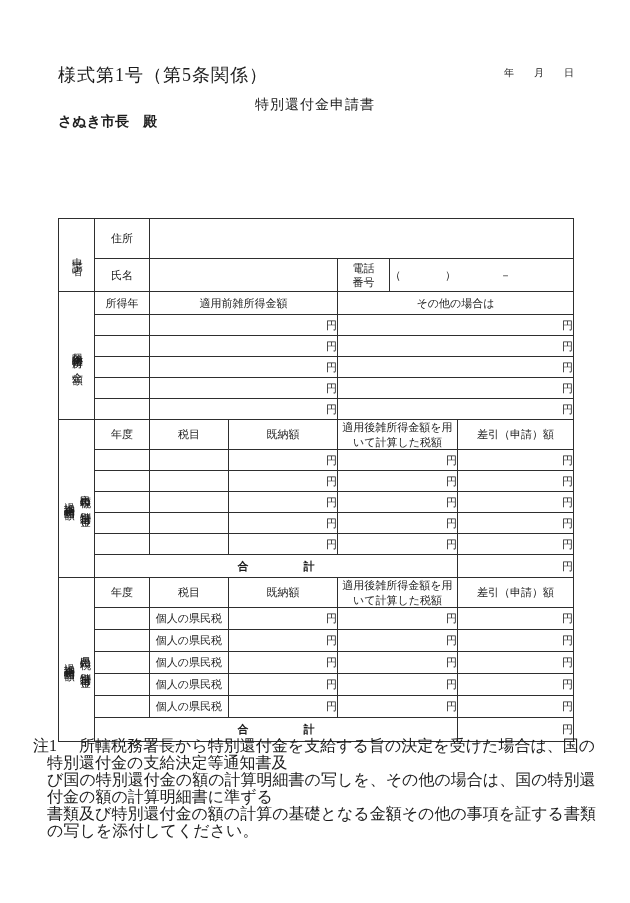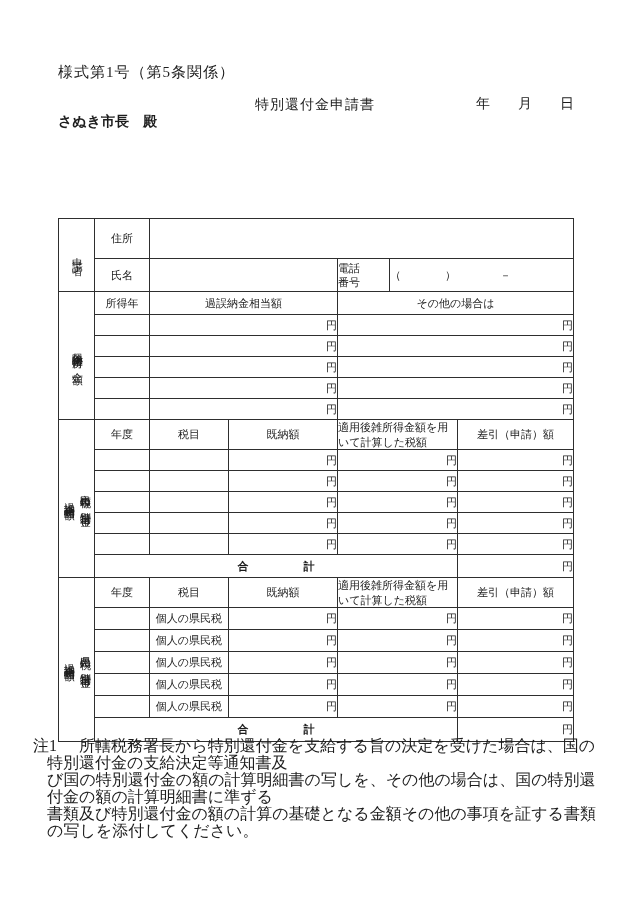--- a/index.html
+++ b/index.html
@@ -7,22 +7,22 @@
     width:630px;height:903px;
     background:#ffffff;
     font-family:"Liberation Serif","DejaVu Serif",serif;
     color:#1c1c1c;
     position:relative;
     overflow:hidden;
   }
   .page{position:absolute;inset:0;}
   .abs{position:absolute;}
 
-  .form-number{left:58px;top:63px;font-size:15px;letter-spacing:1px;}
-  .date-line{right:56px;top:95px;font-size:14px;}
+  .form-number{left:58px;top:63px;font-size:18px;letter-spacing:1px;}
+  .date-line{right:56px;top:66px;font-size:10px;}
   .doc-title{left:0;right:0;top:96px;text-align:center;font-size:14px;letter-spacing:1px;}
   .addressee{left:58px;top:113px;font-size:14px;font-weight:bold;}
   .body-par{
     left:58px;top:142px;width:520px;
     font-size:14px;line-height:21.5px;
     white-space:pre-line;
   }
 
   table.form{
     position:absolute;left:58px;top:218px;
@@ -31,21 +31,21 @@
   }
   table.form td{
     border:1px solid #2e2e2e;
     font-size:11px;
     padding:0;
     vertical-align:middle;
     overflow:hidden;
   }
   td.c{text-align:center;}
   td.amount{text-align:right;padding-right:6px;}
-  td.prelines{white-space:pre-line;line-height:1.3;}
+  td.prelines{white-space:pre-line;text-align:center;line-height:1.3;}
   td.vlabel{text-align:center;vertical-align:middle;}
   .vtext{
     display:inline-block;
     writing-mode:vertical-rl;
     white-space:pre-line;
     line-height:1.45;
     letter-spacing:1px;
   }
   .vtext.wide{letter-spacing:4px;}
   td.phone-val{text-align:left;padding-left:12px;}
@@ -93,21 +93,21 @@
         <td class="prelines">電話
 番号</td>
         <td colspan="2" class="phone-val">（　　　　）　　　　－</td>
       </tr>
     </tbody>
 
     <tbody>
       <tr style="height:23px">
         <td rowspan="6" class="vlabel"><span class="vtext">保険年金所得の金額</span></td>
         <td class="c">所得年</td>
-        <td colspan="2" class="c">過誤納金相当額</td>
+        <td colspan="2" class="c">適用前雑所得金額</td>
         <td colspan="3" class="c">その他の場合は</td>
       </tr>
       <tr style="height:21px">
         <td></td>
         <td colspan="2" class="amount">円</td>
         <td colspan="3" class="amount">円</td>
       </tr>
       <tr style="height:21px">
         <td></td>
         <td colspan="2" class="amount">円</td>

